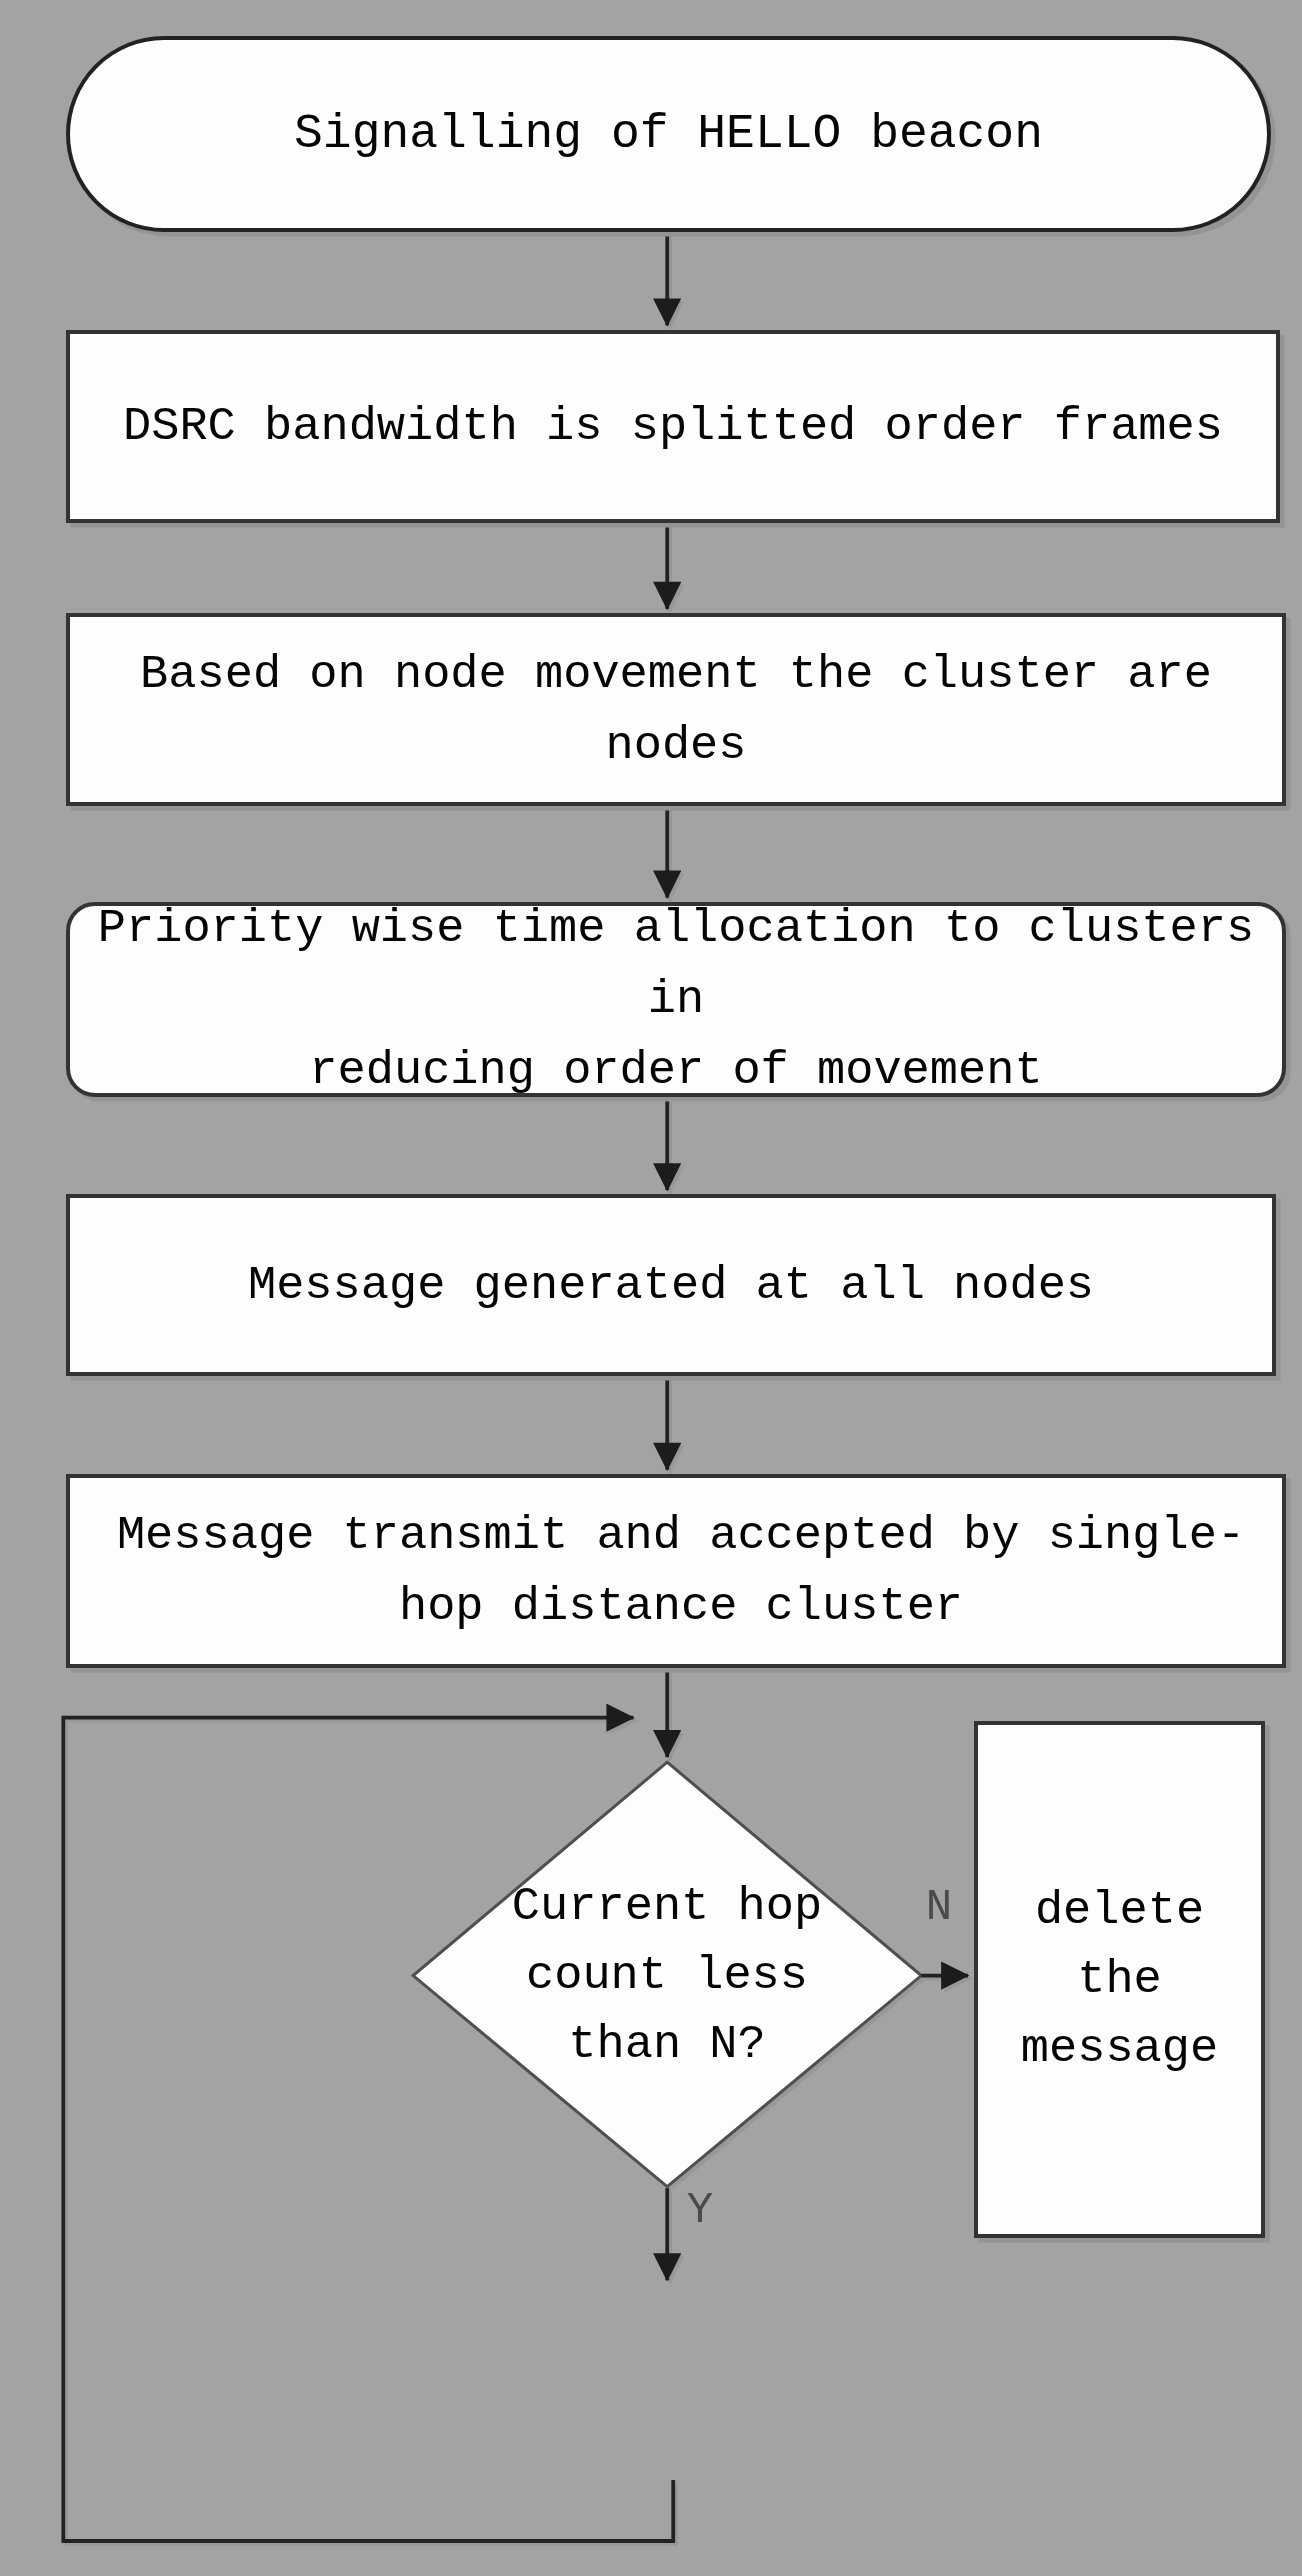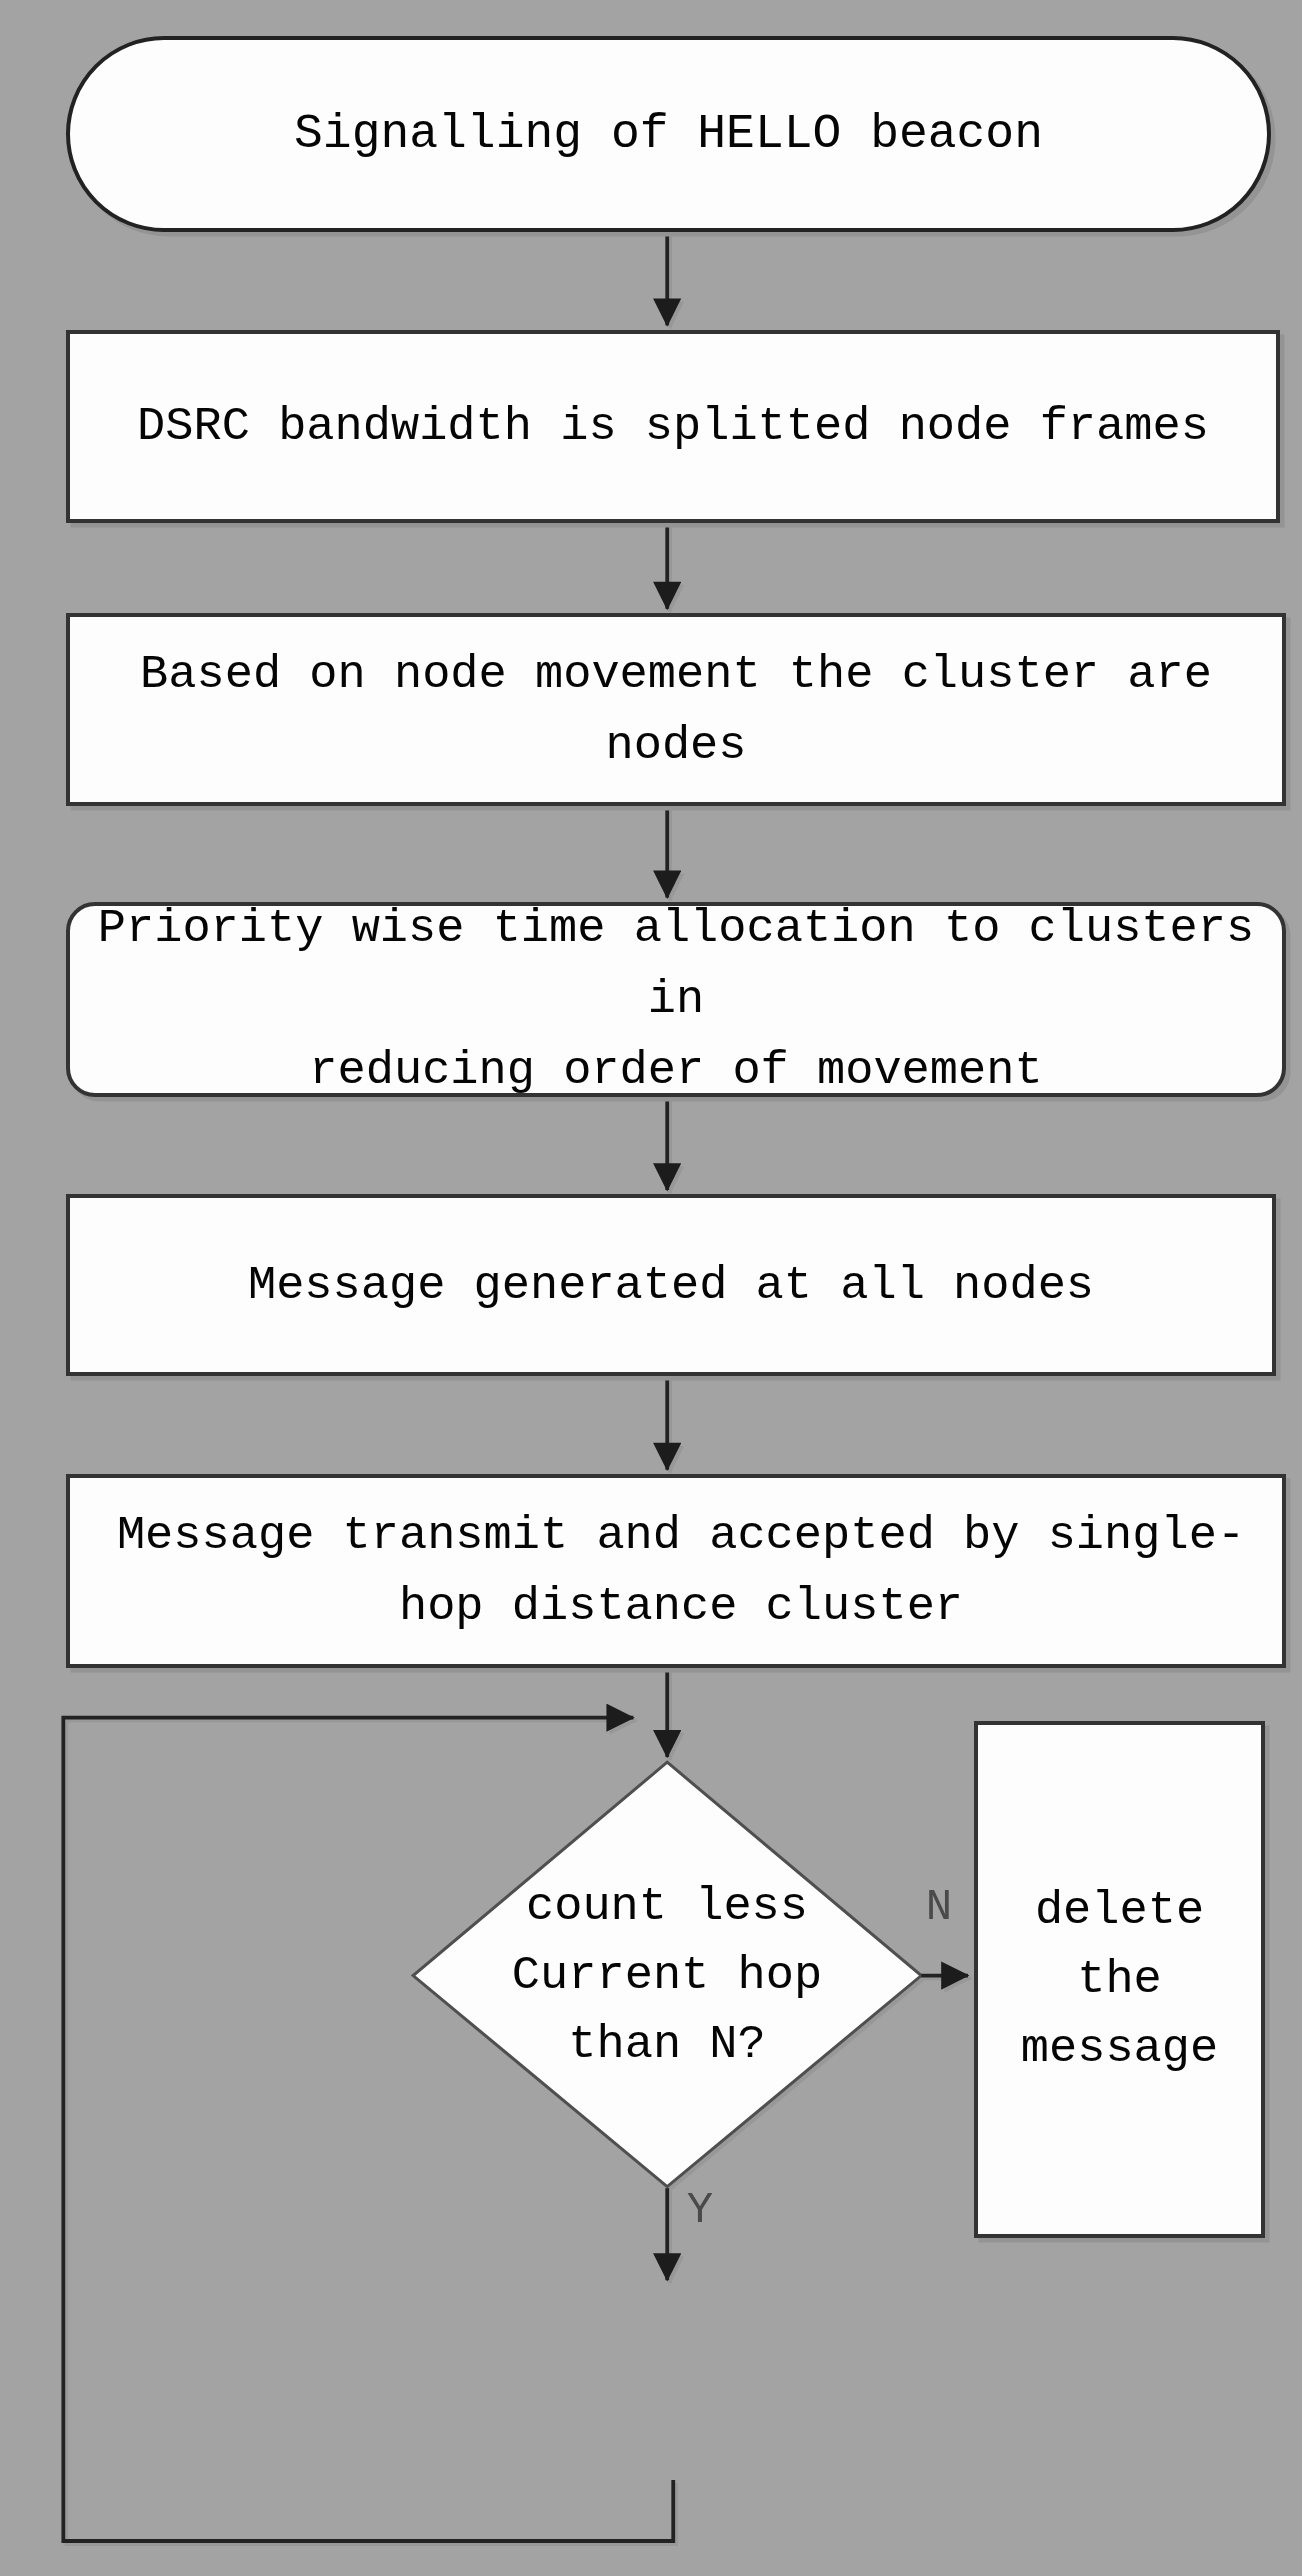--- a/index.html
+++ b/index.html
@@ -103,21 +103,21 @@
     <path class="wline" d="M893,3289 L893,3370 L84,3370 L84,2278 L840,2278" marker-end="url(#arr)"></path>
     <path class="wline" d="M1222,2620 L1284,2620" marker-end="url(#arr)"></path>
     <path class="wline" d="M885,2902 L885,3024" marker-end="url(#arr)"></path>
   </svg>
 
   <div class="node terminator" style="left:66px; top:36px; width:1205px; height:196px;">
     <div>Signalling of  HELLO beacon</div>
   </div>
 
   <div class="node" style="left:66px; top:330px; width:1214px; height:193px;">
-    <div>DSRC bandwidth is splitted node frames</div>
+    <div>DSRC bandwidth is splitted order frames</div>
   </div>
 
   <div class="node" style="left:66px; top:613px; width:1220px; height:193px;">
     <div>Based on node movement the cluster  are</div>
     <div>nodes</div>
   </div>
 
   <div class="node" style="left:66px; top:902px; width:1220px; height:195px;border-radius:29px;">
     <div>Priority wise time allocation to clusters in</div>
     <div>reducing order of movement</div>
@@ -126,22 +126,22 @@
   <div class="node" style="left:66px; top:1194px; width:1210px; height:182px;">
     <div>Message generated at all nodes</div>
   </div>
 
   <div class="node" style="left:66px; top:1474px; width:1220px; height:194px;padding-left:10px;">
     <div>Message transmit and accepted by single-</div>
     <div>hop distance cluster</div>
   </div>
 
   <div class="decision-text" style="left:441px; top:1870px; width:452px; height:211px;">
+    <div>Current hop</div>
     <div>count less</div>
-    <div>Current hop</div>
     <div>than N?</div>
   </div>
 
   <div class="edge-label" style="left:909px; top:1880px; width:60px; height:53px;">
     <span>N</span>
   </div>
 
   <div class="edge-label" style="left:670px; top:2183px; width:60px; height:53px;">
     <span>Y</span>
   </div>

